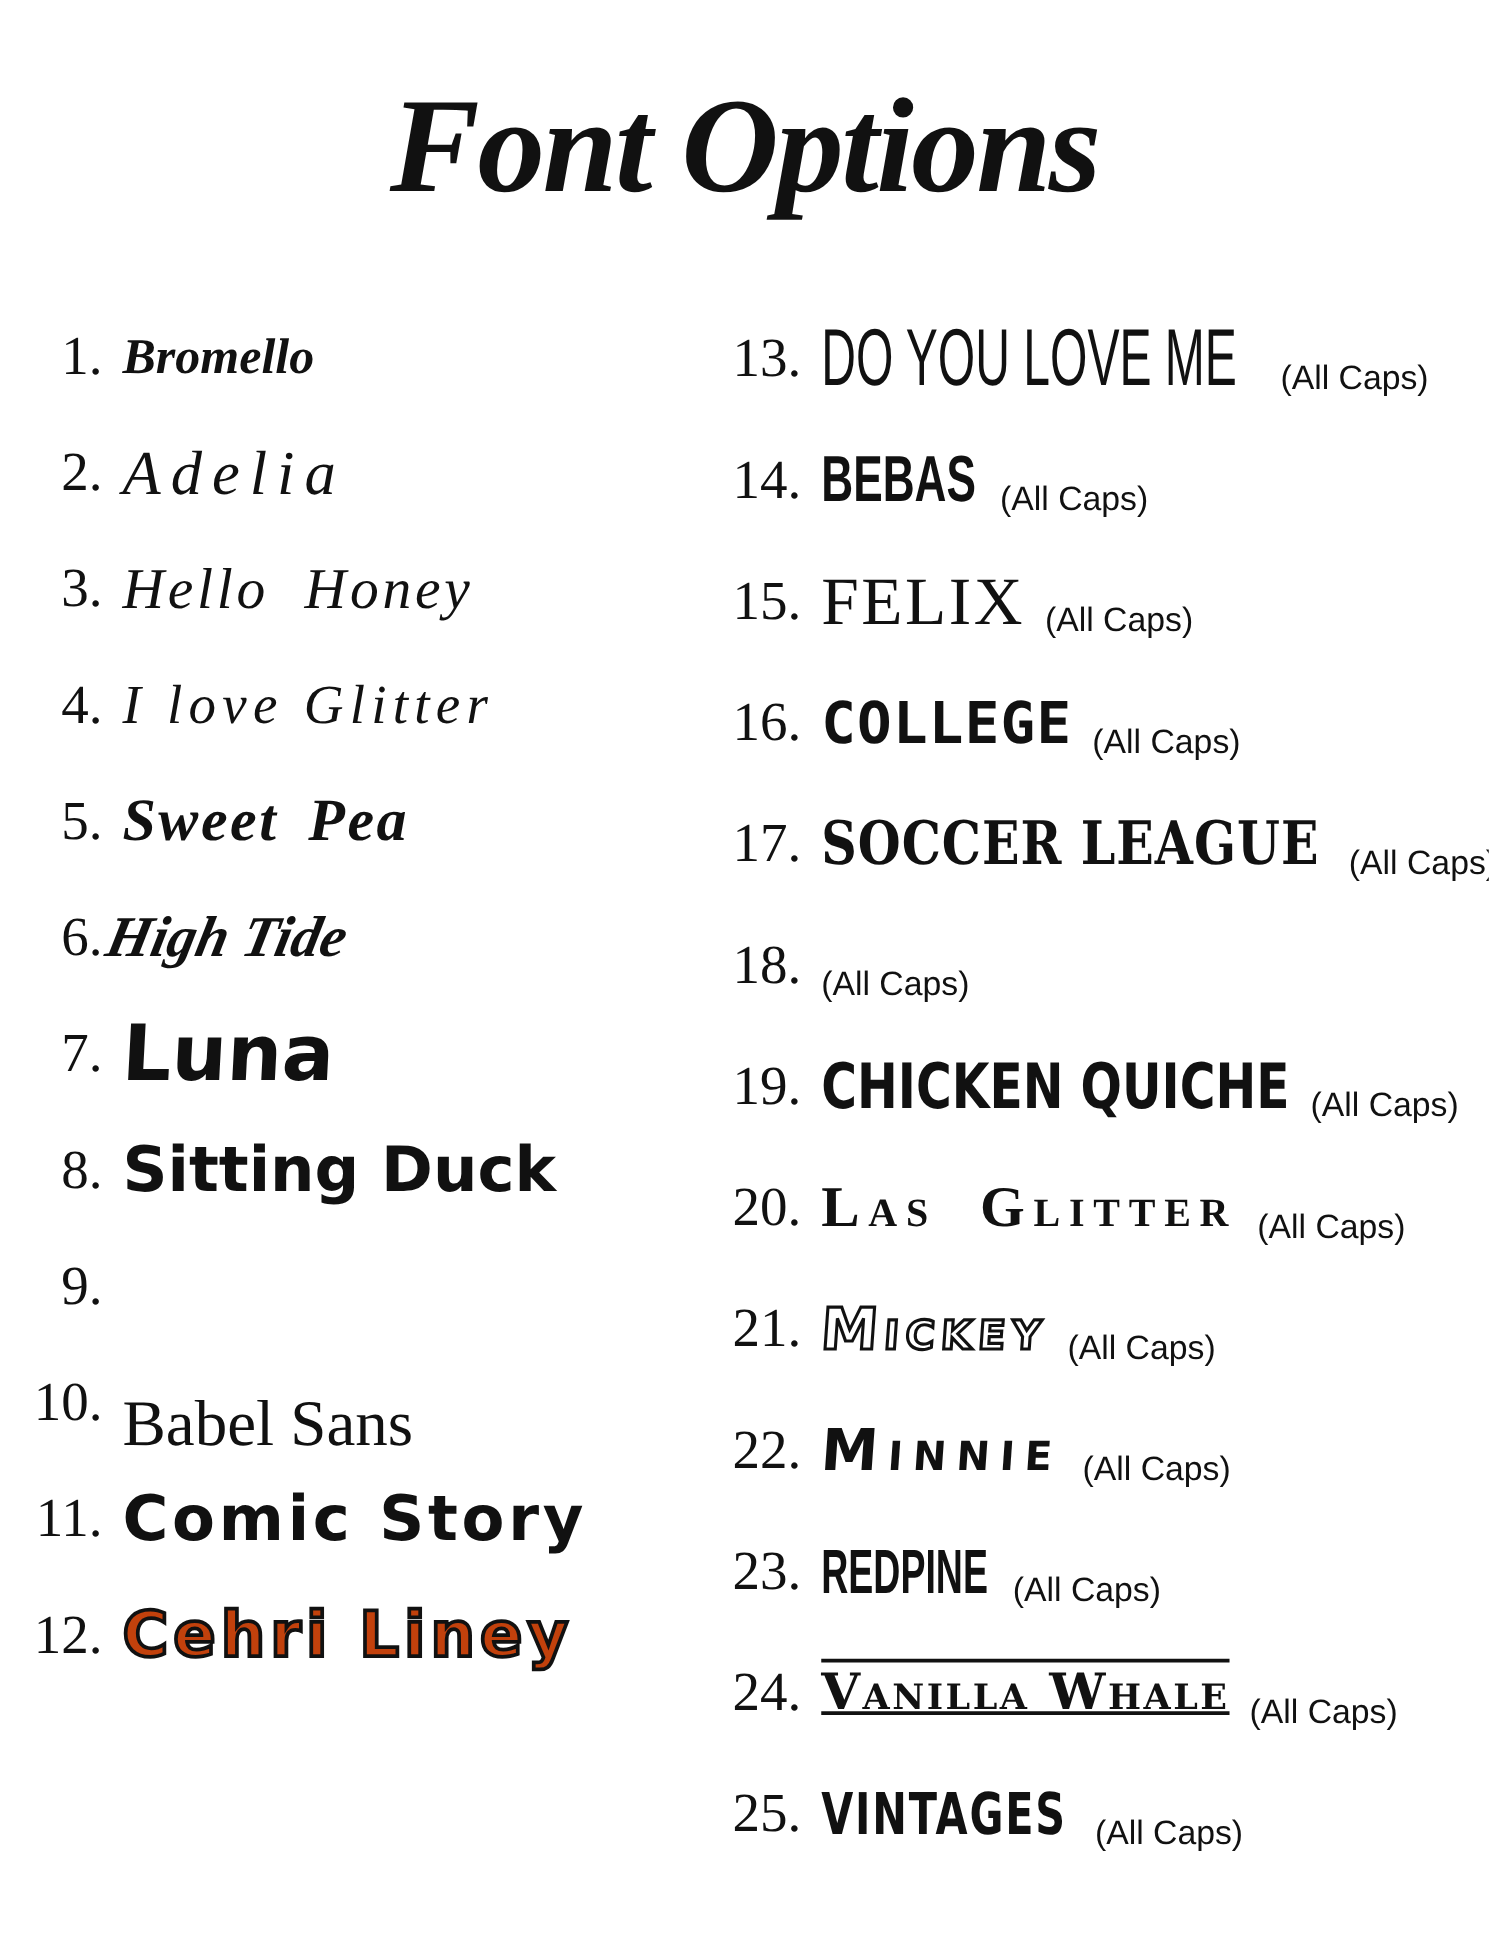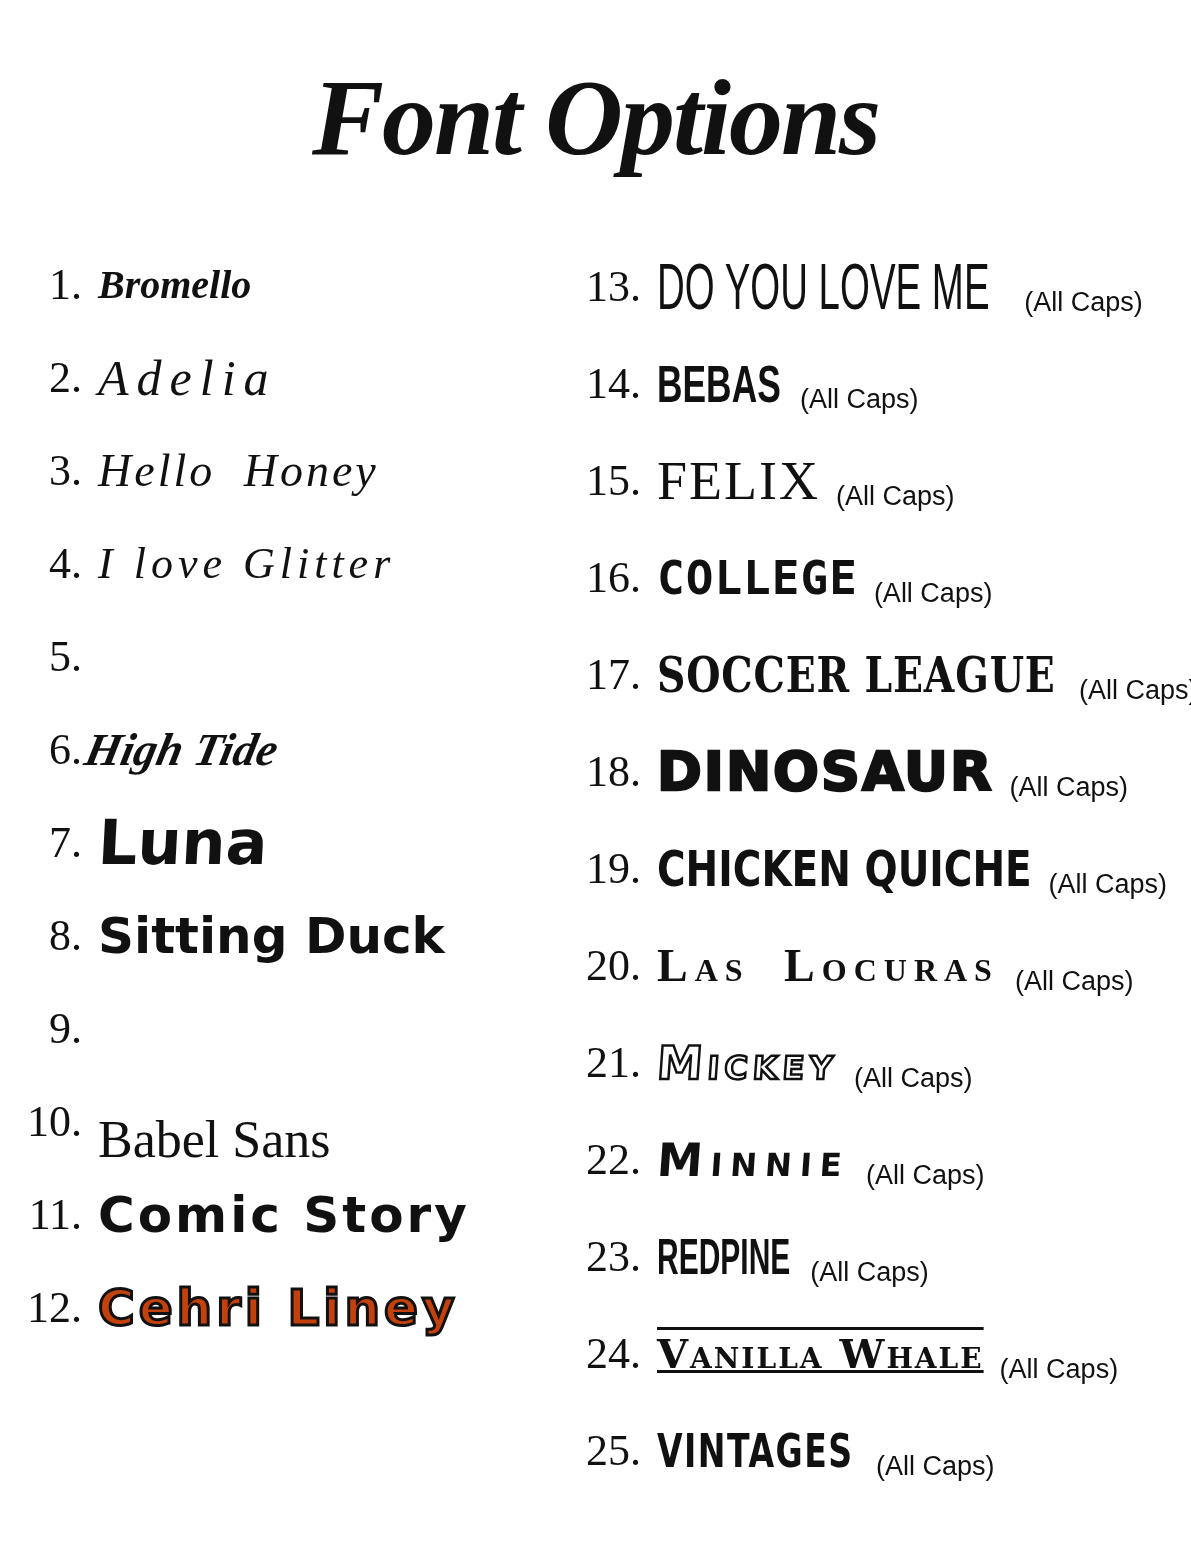--- a/index.html
+++ b/index.html
@@ -75,20 +75,21 @@
     <div class="row">
       <span class="num">3.</span>
       <span class="name f3">Hello  Honey</span>
     </div>
     <div class="row">
       <span class="num">4.</span>
       <span class="name f4">I love Glitter</span>
     </div>
     <div class="row">
       <span class="num">5.</span>
+      <span class="name f5">Sweet  Pea</span>
     </div>
     <div class="row">
       <span class="num">6.</span>
       <span class="name f6">High Tide</span>
     </div>
     <div class="row">
       <span class="num">7.</span>
       <span class="name f7">Luna</span>
     </div>
     <div class="row">
@@ -133,31 +134,30 @@
       <span class="name f16">COLLEGE</span>
       <span class="caps">(All Caps)</span>
     </div>
     <div class="row">
       <span class="num">17.</span>
       <span class="name f17">SOCCER LEAGUE</span>
       <span class="caps">(All Caps)</span>
     </div>
     <div class="row">
       <span class="num">18.</span>
-      <span class="name f18">DINOSAUR</span>
       <span class="caps">(All Caps)</span>
     </div>
     <div class="row">
       <span class="num">19.</span>
       <span class="name f19">CHICKEN QUICHE</span>
       <span class="caps">(All Caps)</span>
     </div>
     <div class="row">
       <span class="num">20.</span>
-      <span class="name f20">Las  Locuras</span>
+      <span class="name f20">Las  Glitter</span>
       <span class="caps">(All Caps)</span>
     </div>
     <div class="row">
       <span class="num">21.</span>
       <span class="name f21">Mickey</span>
       <span class="caps">(All Caps)</span>
     </div>
     <div class="row">
       <span class="num">22.</span>
       <span class="name f22">Minnie</span>

